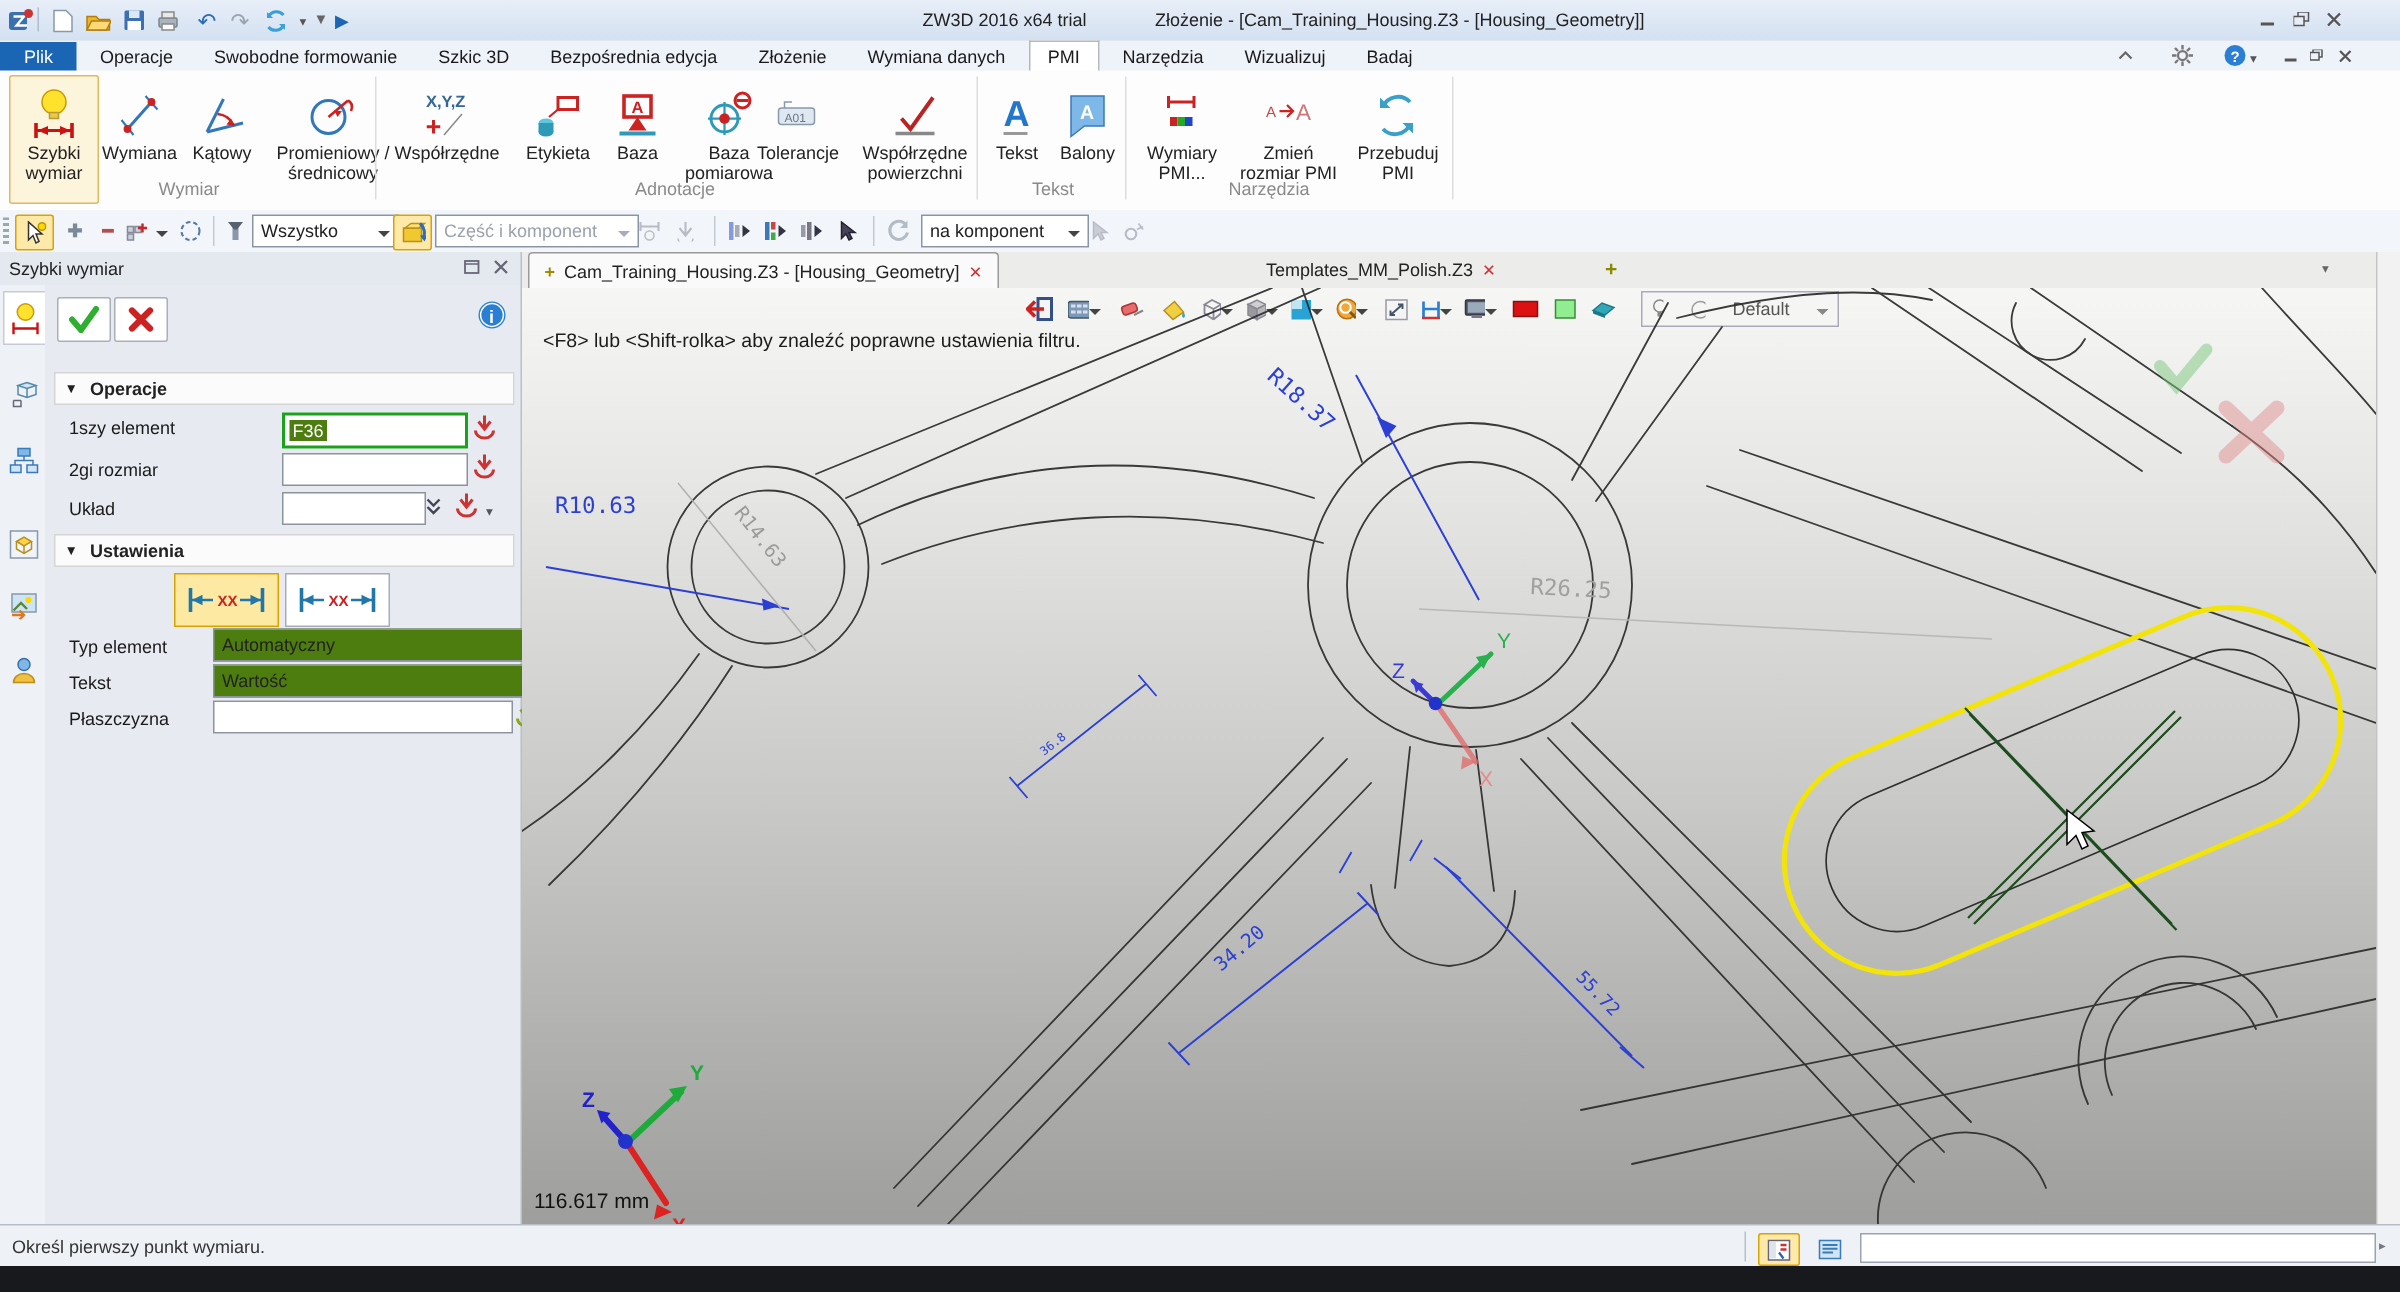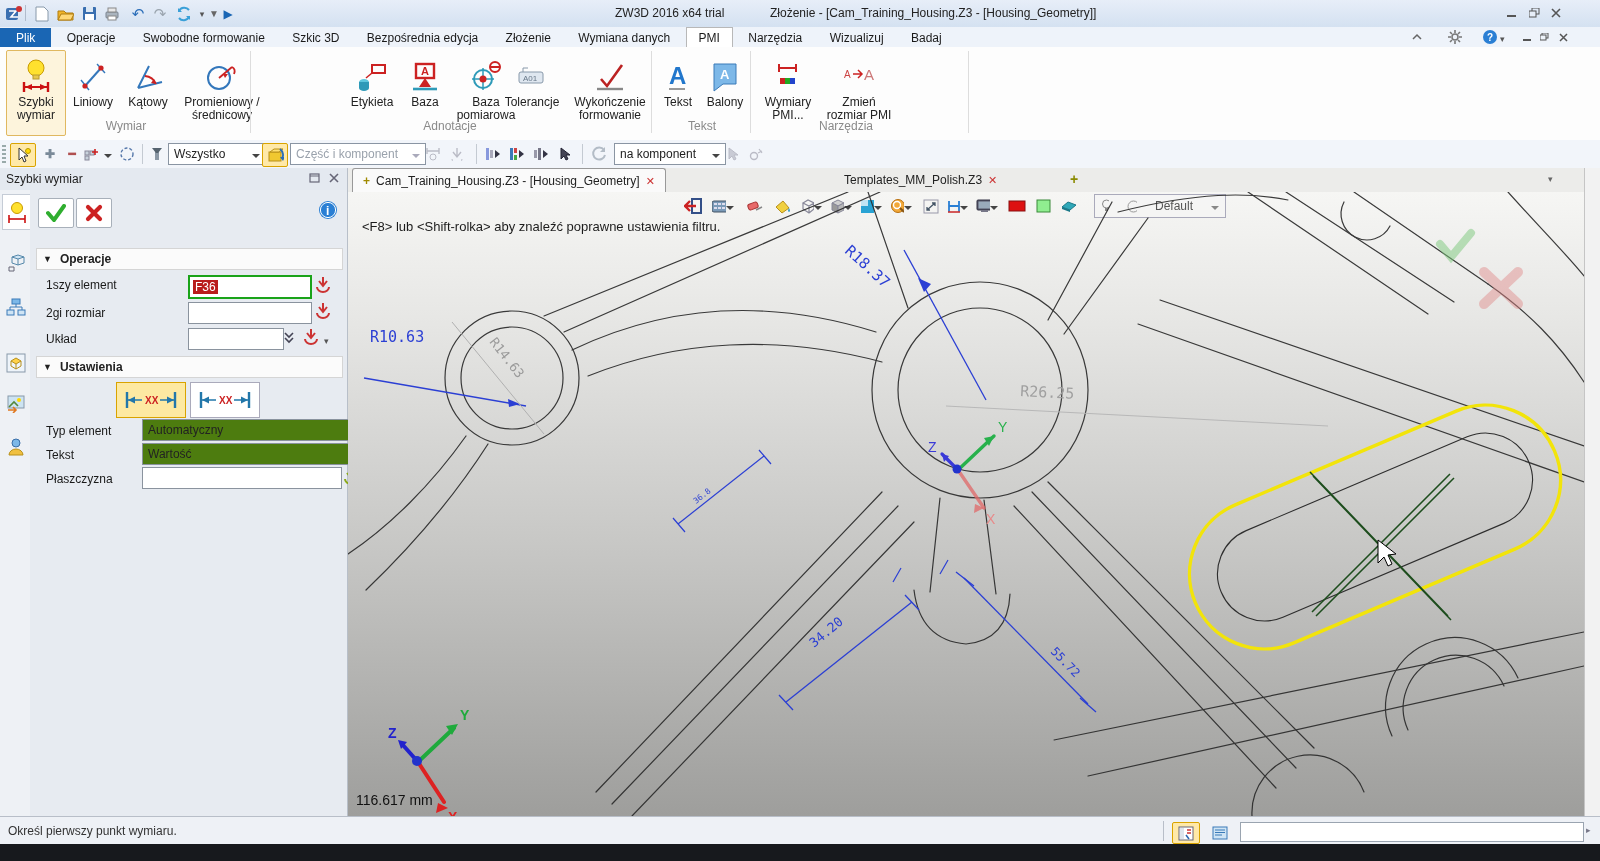--- a/index.html
+++ b/index.html
@@ -194,21 +194,21 @@
   <div class="abs rbtn" style="left:66px;width:52px">
     <span class="ricon">
         <svg width="32" height="34">
           <path d="M8 26 L24 8" stroke="#3377bb" stroke-width="2"></path>
           <path d="M4 20 L12 30" stroke="#3377bb" stroke-width="1.4"></path>
           <path d="M20 4 L28 13" stroke="#3377bb" stroke-width="1.4"></path>
           <circle cx="8" cy="26" r="2.6" fill="#cc2222"></circle>
           <circle cx="24" cy="8" r="2.6" fill="#cc2222"></circle>
         </svg>
       </span>
-    <span class="rlbl">Liniowy</span>
+    <span class="rlbl">Wymiana</span>
   </div>
   <div class="abs rbtn" style="left:120px;width:54px">
     <span class="ricon">
         <svg width="32" height="34">
           <path d="M6 28 L17 6 M6 28 L30 22" stroke="#3377bb" stroke-width="2"></path>
           <path d="M13 16 A13 13 0 0 1 24 24" stroke="#cc2222" stroke-width="1.8" fill="none"></path>
           <path d="M24 24 l-5 -1 l3 -4 z" fill="#cc2222"></path>
         </svg>
       </span>
     <span class="rlbl">Kątowy</span>
@@ -220,20 +220,30 @@
           <path d="M14 18 L27 7" stroke="#cc2222" stroke-width="1.8"></path>
           <path d="M27 7 q4 2 2 7" stroke="#cc2222" stroke-width="1.8" fill="none"></path>
           <path d="M18 14 l5 0 l-3 4 z" fill="#cc2222"></path>
         </svg>
       </span>
     <span class="rlbl">Promieniowy /średnicowy</span>
   </div>
   <div class="abs rgrp" style="left:66px;width:120px">Wymiar</div>
   <div class="abs rsep" style="left:250px"></div>
 
+  <div class="abs rbtn" style="left:254px;width:86px">
+    <span class="ricon">
+        <svg width="34" height="34">
+          <text x="3" y="11" font-size="11" fill="#336699" font-weight="bold">X,Y,Z</text>
+          <path d="M15 30 L27 16" stroke="#888" stroke-width="1"></path>
+          <path d="M8 20 v9 M3.5 24.5 h9" stroke="#cc2222" stroke-width="2"></path>
+        </svg>
+      </span>
+    <span class="rlbl">Współrzędne</span>
+  </div>
   <div class="abs rbtn" style="left:342px;width:58px">
     <span class="ricon">
         <svg width="34" height="34">
           <rect x="17" y="5" width="13" height="8" fill="none" stroke="#cc2222" stroke-width="2"></rect>
           <path d="M17 13 L11 18" stroke="#cc2222" stroke-width="1.5"></path>
           <ellipse cx="9" cy="22" rx="5" ry="3" fill="#5ec7de"></ellipse>
           <rect x="4" y="22" width="10" height="6" fill="#2e9ab8"></rect>
           <ellipse cx="9" cy="28" rx="5" ry="3" fill="#2e9ab8"></ellipse>
         </svg>
       </span>
@@ -272,21 +282,21 @@
       </span>
     <span class="rlbl">Tolerancje</span>
   </div>
   <div class="abs rbtn" style="left:570px;width:78px">
     <span class="ricon">
         <svg width="34" height="34">
           <path d="M8 19 l6 7 L29 5" stroke="#bb2222" stroke-width="2.6" fill="none"></path>
           <path d="M4 29 h26" stroke="#888" stroke-width="2.4"></path>
         </svg>
       </span>
-    <span class="rlbl">Wykończenie formowanie</span>
+    <span class="rlbl">Współrzędne powierzchni</span>
   </div>
   <div class="abs rgrp" style="left:390px;width:120px">Adnotacje</div>
   <div class="abs rsep" style="left:651px"></div>
 
   <div class="abs rbtn" style="left:656px;width:42px">
     <span class="ricon">
         <svg width="32" height="34">
           <text x="7" y="24" font-size="24" fill="#2277cc" font-weight="bold">A</text>
           <path d="M7 29 h16" stroke="#999" stroke-width="2"></path>
         </svg>
@@ -319,20 +329,30 @@
   </div>
   <div class="abs rbtn" style="left:820px;width:76px">
     <span class="ricon">
         <svg width="34" height="34">
           <text x="2" y="18" font-size="10" fill="#cc4444">A</text>
           <path d="M11 14 h9 m-4 -4 l4 4 l-4 4" stroke="#cc2222" stroke-width="1.5" fill="none"></path>
           <text x="22" y="20" font-size="15" fill="#cc7777">A</text>
         </svg>
       </span>
     <span class="rlbl">Zmień rozmiar PMI</span>
+  </div>
+  <div class="abs rbtn" style="left:898px;width:66px">
+    <span class="ricon">
+        <svg width="34" height="34">
+          <path d="M25 8 A11 11 0 0 0 7 11 M7 26 A11 11 0 0 0 25 23" stroke="#3aa0c8" stroke-width="2.6" fill="none"></path>
+          <path d="M5 5 v7 h7 z" fill="#3aa0c8"></path>
+          <path d="M27 29 v-7 h-7 z" fill="#3aa0c8"></path>
+        </svg>
+      </span>
+    <span class="rlbl">Przebuduj PMI</span>
   </div>
   <div class="abs rgrp" style="left:786px;width:120px">Narzędzia</div>
   <div class="abs rsep" style="left:968px"></div>
 </div>
 
 <div id="toolbar2" class="abs">
   <span class="abs" style="left:2px;top:5px;width:4px;height:18px;background:repeating-linear-gradient(#9aa 0 2px,transparent 2px 4px)"></span>
   <span class="abs t2i tsel" style="left:10px;width:24px">
       <svg width="16" height="16">
         <path d="M4 1 L4 13 L7 10 L9 15 L11 14 L9 9 L13 9 z" fill="#fff" stroke="#333"></path>
@@ -522,21 +542,21 @@
         <text x="8" y="15" font-size="12" fill="#fff" font-weight="bold">i</text>
       </svg>
     </div>
 
   <div class="abs sect" style="top:58px">
     <span style="margin-left:6px;font-size:9px">▼</span>
     <span style="margin-left:8px">Operacje</span>
   </div>
   <span class="abs plbl" style="top:88px">1szy element</span>
   <div class="abs pinp" style="left:158px;top:85px;width:114px;border:2px solid #1aa31a">
-    <span style="background:#b91c1c;color:#fff;padding:0 2px">F36</span>
+    <span style="background:#4d7c0f;color:#fff;padding:0 2px">F36</span>
   </div>
   <span class="abs" style="left:284px;top:86px">
       <svg width="18" height="19">
         <path d="M9 1 v8 M5 5 l4 5 4 -5" stroke="#cc3333" stroke-width="2" fill="none"></path>
         <path d="M3 11 a6 5 0 0 0 12 0" stroke="#cc3333" stroke-width="2" fill="none"></path>
       </svg>
     </span>
 
   <span class="abs plbl" style="top:116px">2gi rozmiar</span>
   <div class="abs pinp" style="left:158px;top:112px;width:116px">

